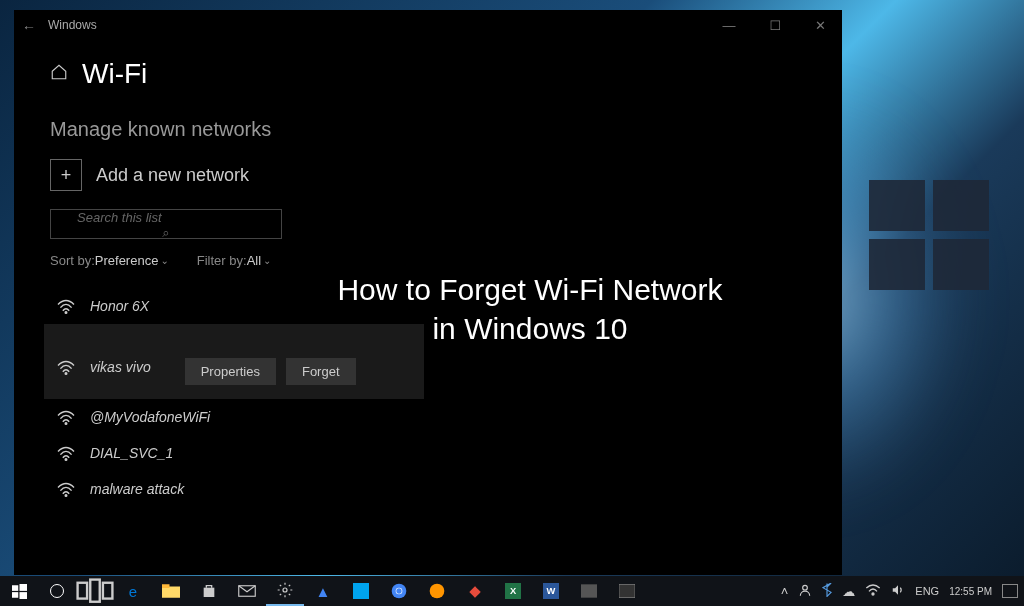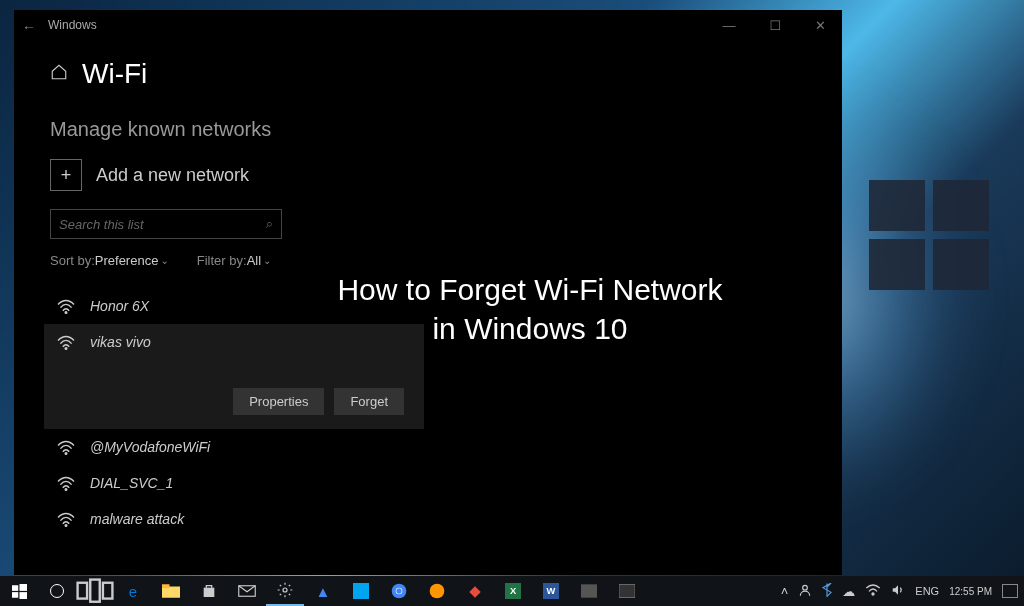--- a/index.html
+++ b/index.html
@@ -24,33 +24,33 @@
     .page-header { display: flex; align-items: center; gap: 14px; margin-bottom: 28px; margin-top: 10px; }
     .home-icon { font-size: 18px; color: #ccc; }
     .page-title { font-size: 28px; font-weight: 300; color: #fff; }
     
     .section-title { font-size: 20px; font-weight: 300; color: #999; margin-bottom: 18px; }
     
     .add-network { display: flex; align-items: center; gap: 14px; margin-bottom: 18px; cursor: pointer; }
     .plus-box { width: 32px; height: 32px; border: 1px solid #666; display: flex; align-items: center; justify-content: center; font-size: 18px; color: #ccc; }
     .add-label { font-size: 18px; color: #ccc; }
     
-    .search-box { width: 232px; height: 30px; border: 1px solid #444; background: transparent; display: flex; align-items: center; padding: 0 8px; margin-bottom: 14px; }
+    .search-box { width: 232px; height: 30px; border: 1px solid #444; background: transparent; display: flex; align-items: center; padding: 0 8px; margin-bottom: 14px; flex-direction: column; }
     .search-box input { flex: 1; background: transparent; border: none; outline: none; color: #ccc; font-size: 13px; font-style: italic; }
     .search-box input::placeholder { color: #666; font-style: italic; }
     .search-icon { color: #666; font-size: 13px; }
     
     .filters { display: flex; gap: 28px; font-size: 13px; color: #888; margin-bottom: 20px; }
     .filter-item { display: flex; align-items: center; cursor: pointer; }
     .filter-value { color: #ccc; }
     .chevron { font-size: 10px; color: #888; margin-left: 2px; }
     
     .network-list { display: flex; flex-direction: column; }
     .network-item { display: flex; align-items: center; gap: 14px; padding: 10px 6px; cursor: pointer; }
-    .network-item.selected { background: #1a1a1a; padding-bottom: 0; flex-direction: column; align-items: stretch; width: 380px; margin-left: -6px; }
+    .network-item.selected { background: #1a1a1a; padding-bottom: 0; flex-direction: row; align-items: stretch; width: 380px; margin-left: -6px; }
     .network-row { display: flex; align-items: center; gap: 14px; padding: 0 6px; }
     .network-name { font-size: 14px; color: #ccc; font-style: italic; }
     .network-actions { display: flex; justify-content: flex-end; gap: 10px; padding: 24px 14px 14px; }
     .action-btn { background: #333; color: #ccc; border: none; padding: 6px 16px; font-size: 13px; cursor: pointer; }
     
     
     .overlay-title { position: absolute; top: 270px; left: 280px; font-size: 30px; font-weight: 400; color: #fff; text-align: center; width: 500px; line-height: 1.3; }
     
     
     .taskbar { position: absolute; bottom: 0; left: 0; right: 0; height: 30px; background: #101318; display: flex; align-items: center; }

